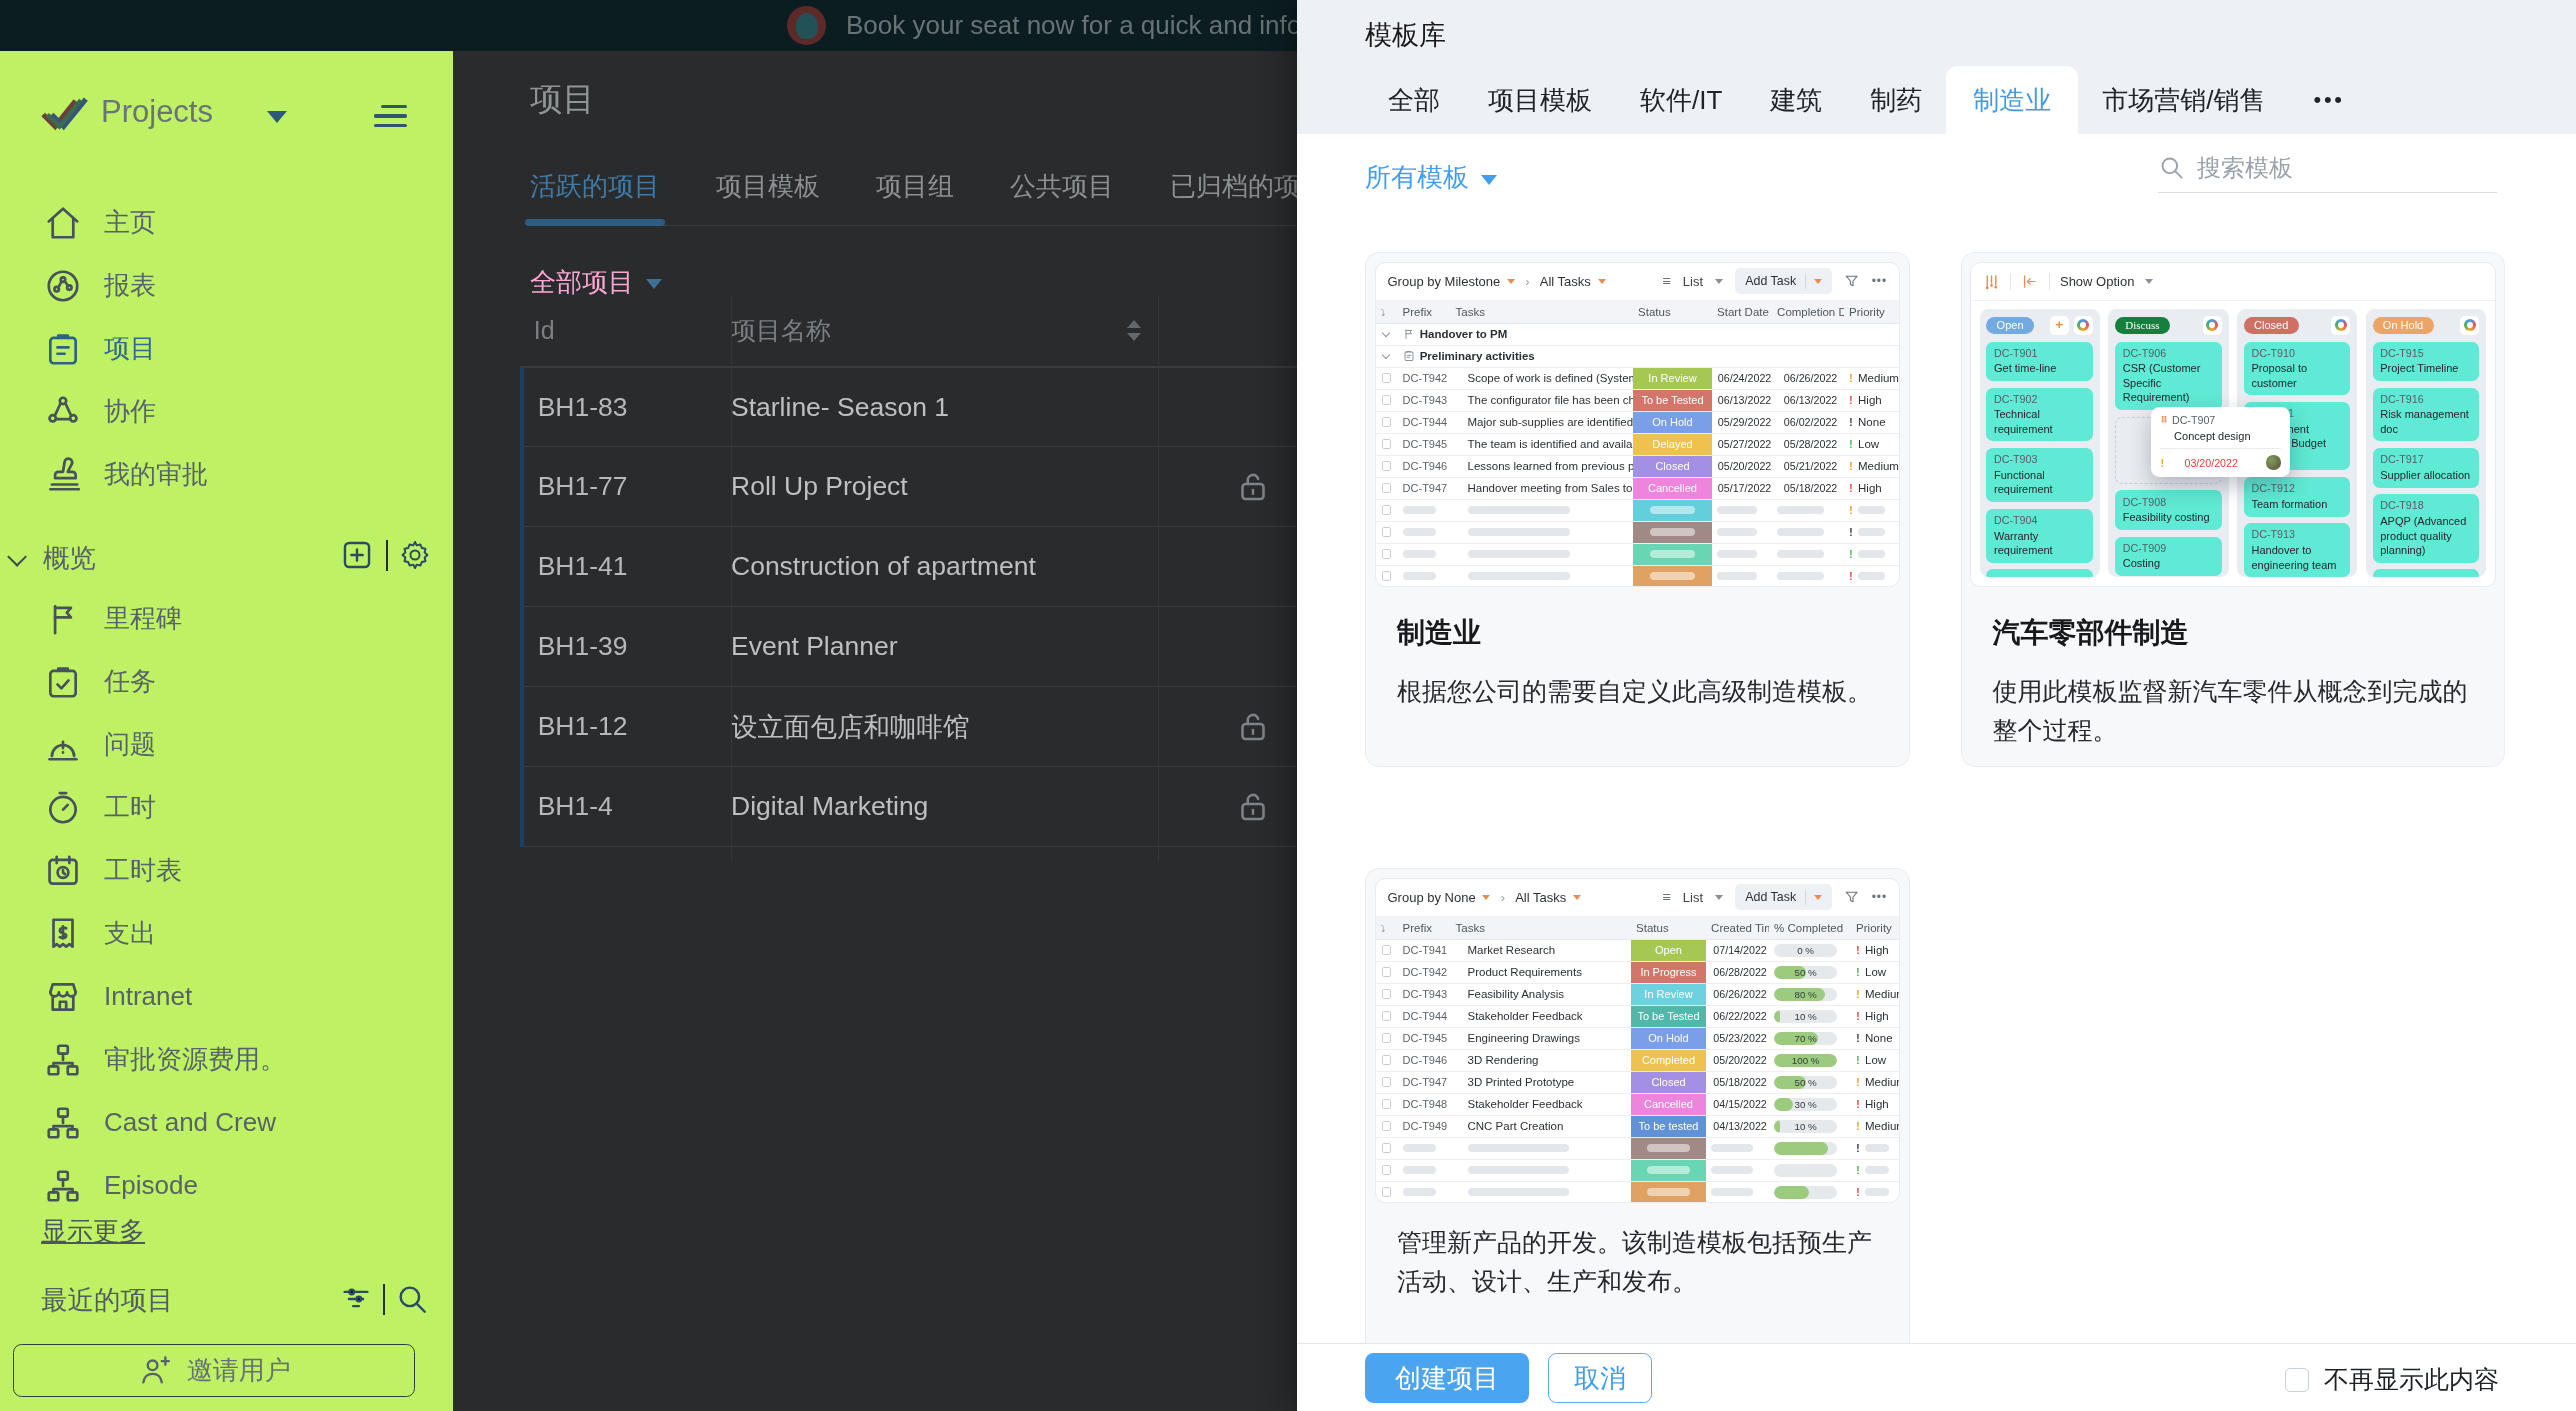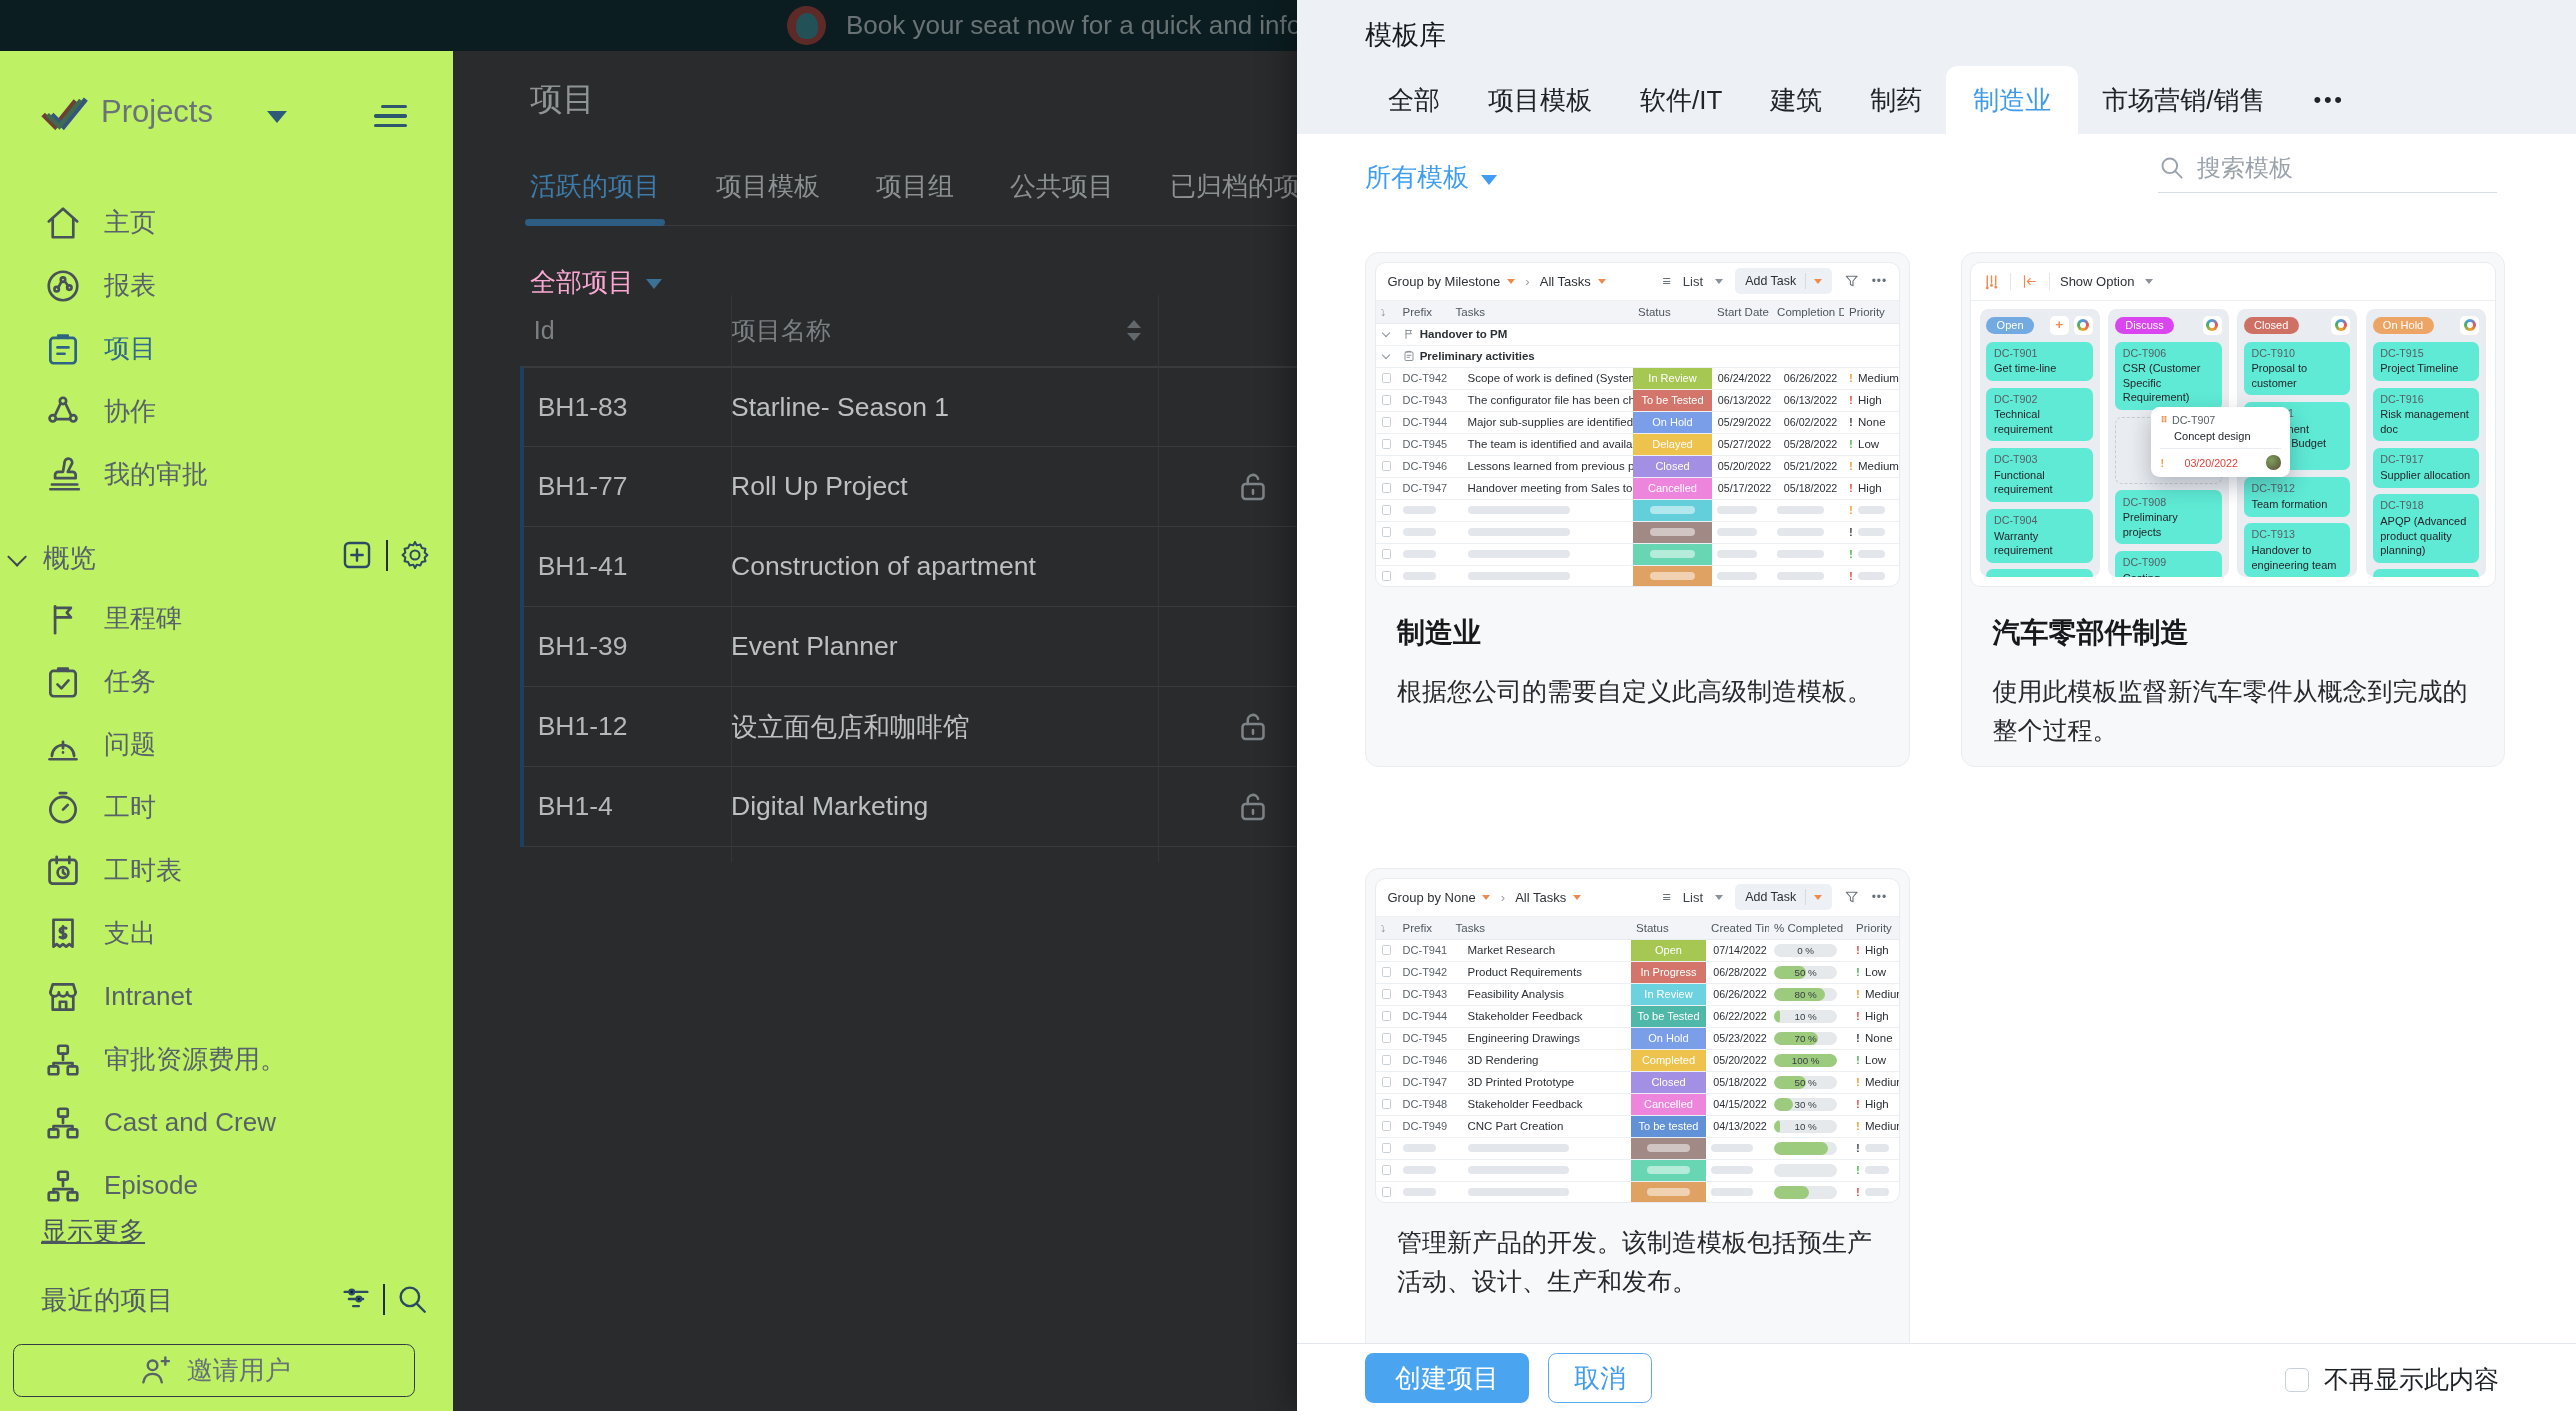--- a/index.html
+++ b/index.html
@@ -817,35 +817,35 @@
               <div class="kt-card">
                 <div class="kt-id">DC-T904</div>
                 <div class="kt-ti">Warranty requirement</div>
               </div>
               <div class="kt-card">
                 <div class="kt-id">DC-T905</div>
               </div>
             </div>
             <div class="kt-col">
               <div class="kt-colhead">
-                <span class="kt-pill" style="background: #d946ef;">Discuss</span>
+                <span class="kt-pill" style="background: #15803d; font-family: Liberation Serif, serif;">Discuss</span>
                 <div class="kt-hicons">
                   <span class="kt-sq">
                     <span class="rainbow"></span>
                   </span>
                 </div>
               </div>
               <div class="kt-card">
                 <div class="kt-id">DC-T906</div>
                 <div class="kt-ti">CSR (Customer Specific Requirement)</div>
               </div>
               <div class="kt-ghost"></div>
               <div class="kt-card">
                 <div class="kt-id">DC-T908</div>
-                <div class="kt-ti">Preliminary projects</div>
+                <div class="kt-ti">Feasibility costing</div>
               </div>
               <div class="kt-card">
                 <div class="kt-id">DC-T909</div>
                 <div class="kt-ti">Costing</div>
               </div>
             </div>
             <div class="kt-col">
               <div class="kt-colhead">
                 <span class="kt-pill" style="background: rgb(206, 113, 100);">Closed</span>
                 <div class="kt-hicons">

